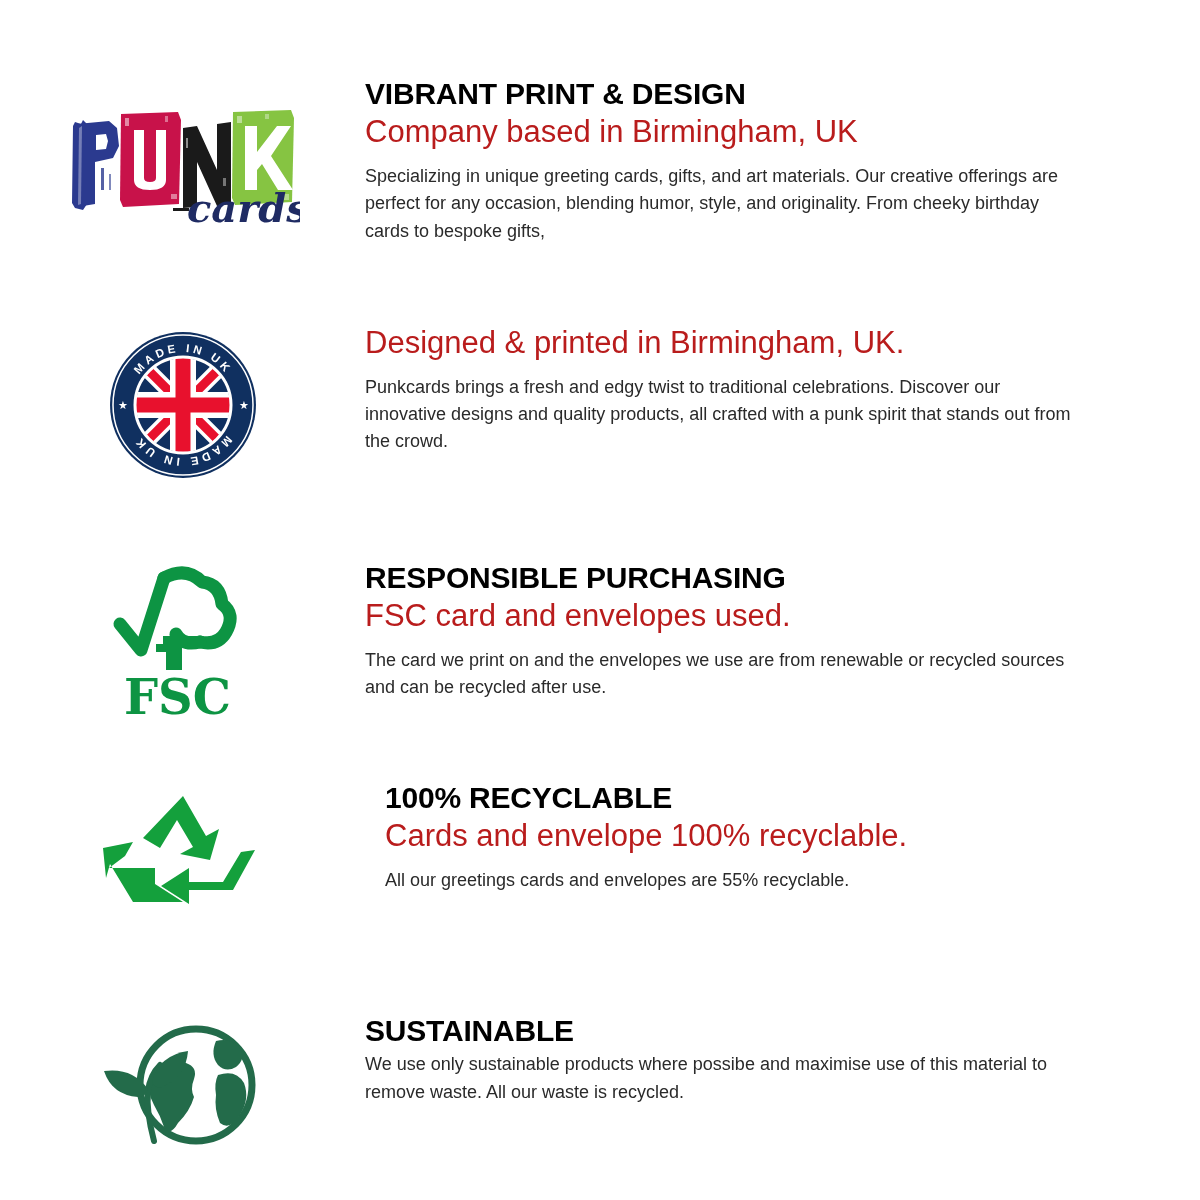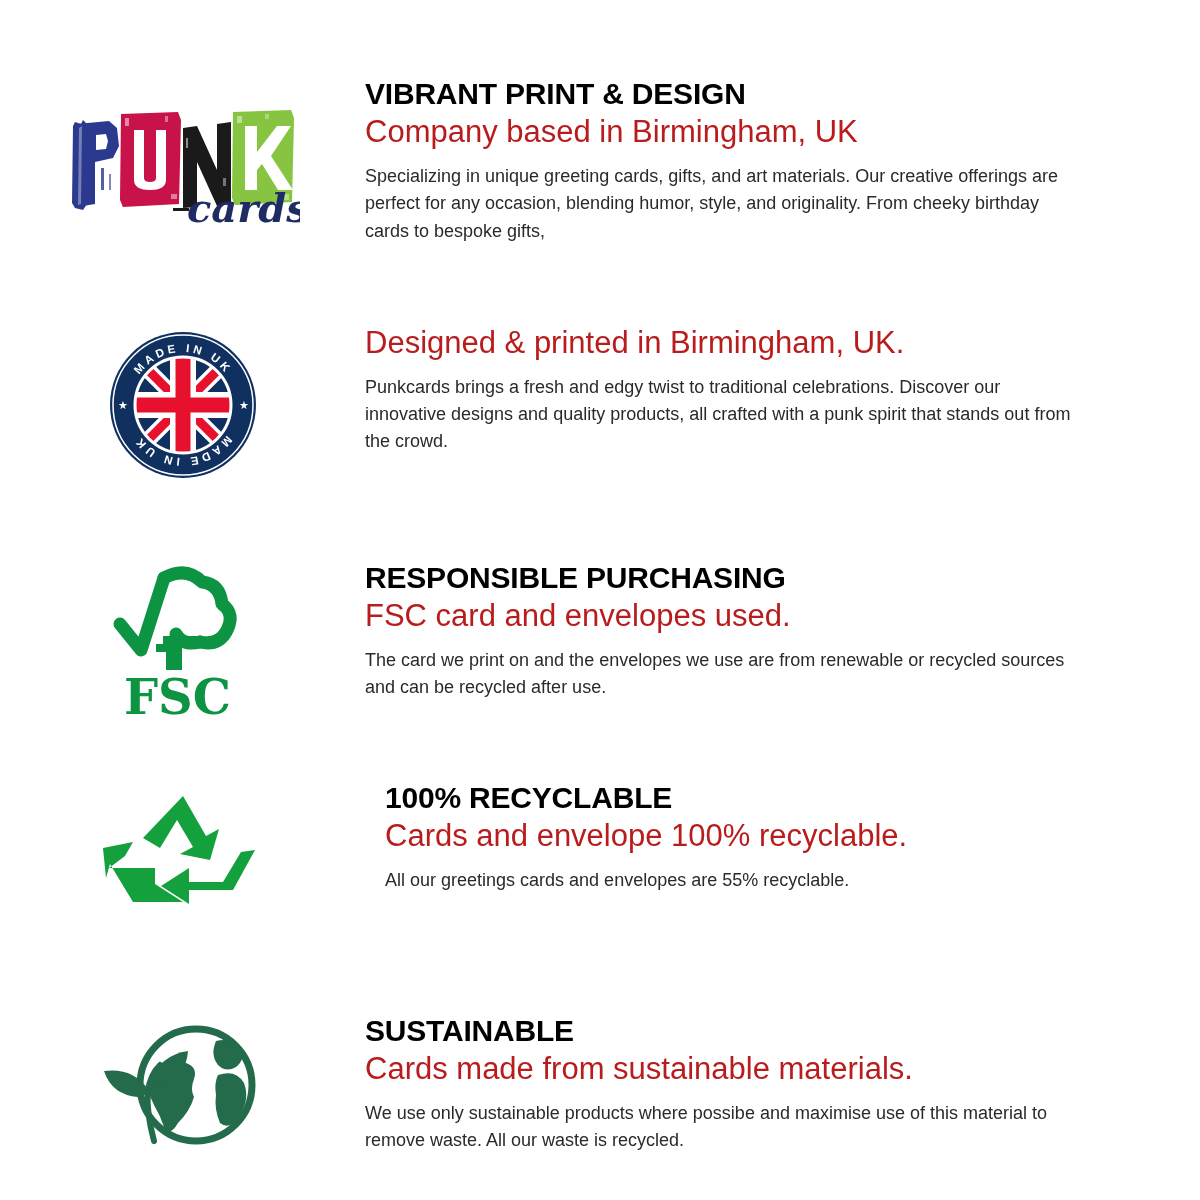--- a/index.html
+++ b/index.html
@@ -247,18 +247,17 @@
           <path d="M64,122 Q56,92 58,72 Q60,56 70,46" fill="none" stroke="#236b4a" stroke-width="6" stroke-linecap="round"></path>
 
           <path d="M62,62 Q70,36 98,32 Q96,58 72,68 Q64,70 62,62 Z" fill="#236b4a"></path>
 
           <path d="M58,70 Q42,48 14,52 Q22,76 48,78 Q56,78 58,70 Z" fill="#236b4a"></path>
         </svg>
       </div>
     </div>
     <div class="text-col">
       <div class="f-title">SUSTAINABLE</div>
-      <div class="f-subtitle">Cards made from sustainable materials.</div>
       <p class="f-body">We use only sustainable products where possibe and maximise use of this material to remove waste. All our waste is recycled.</p>
     </div>
   </div>
 
 </div>
 
 </body></html>

